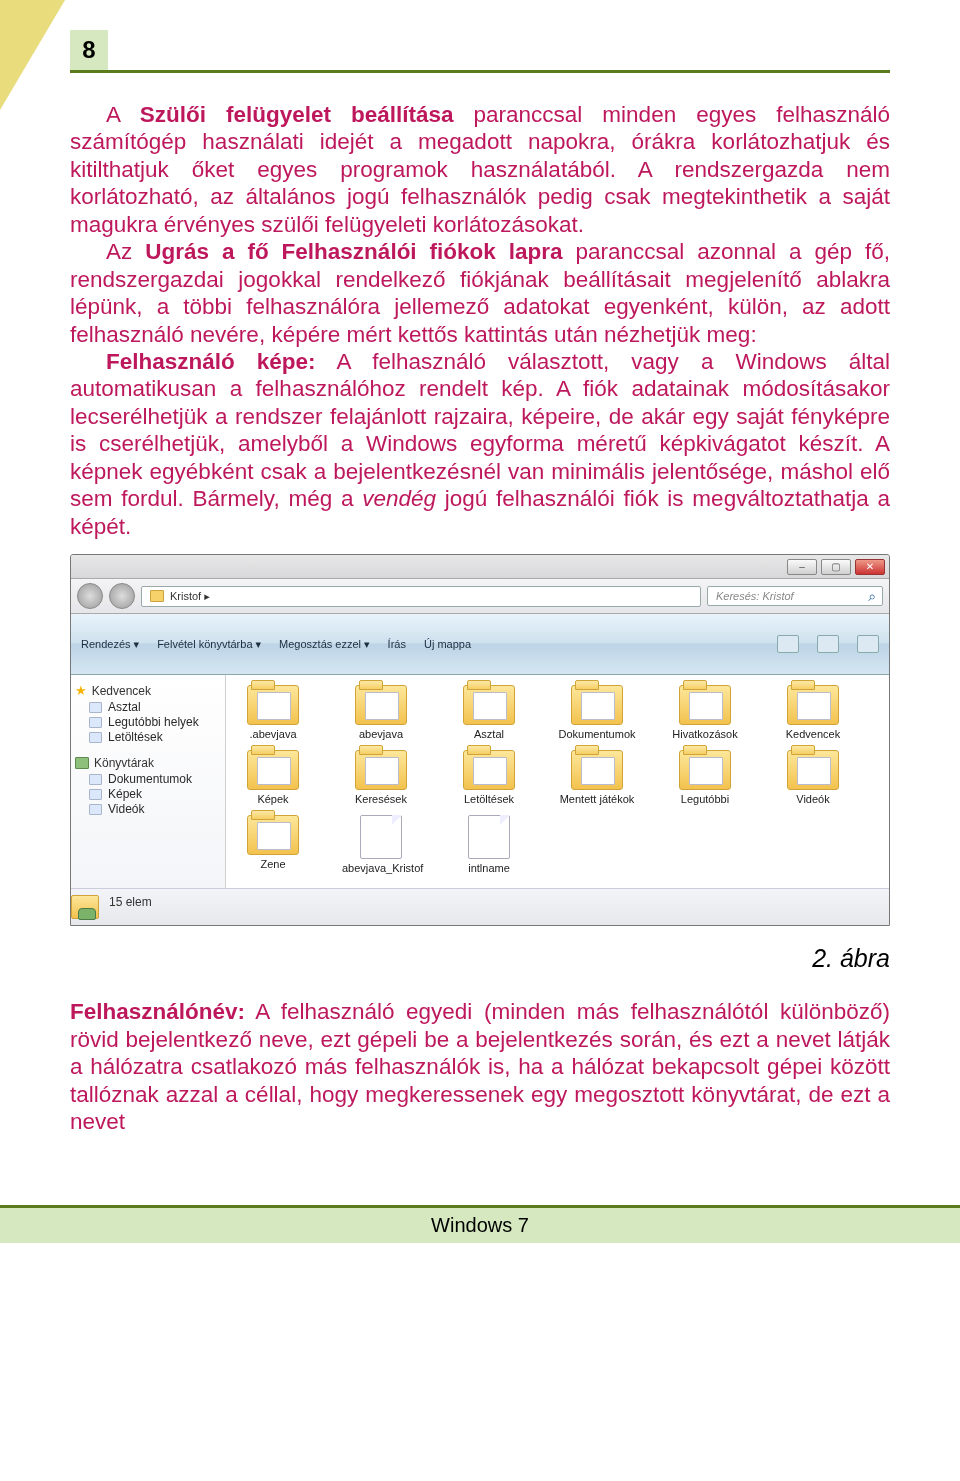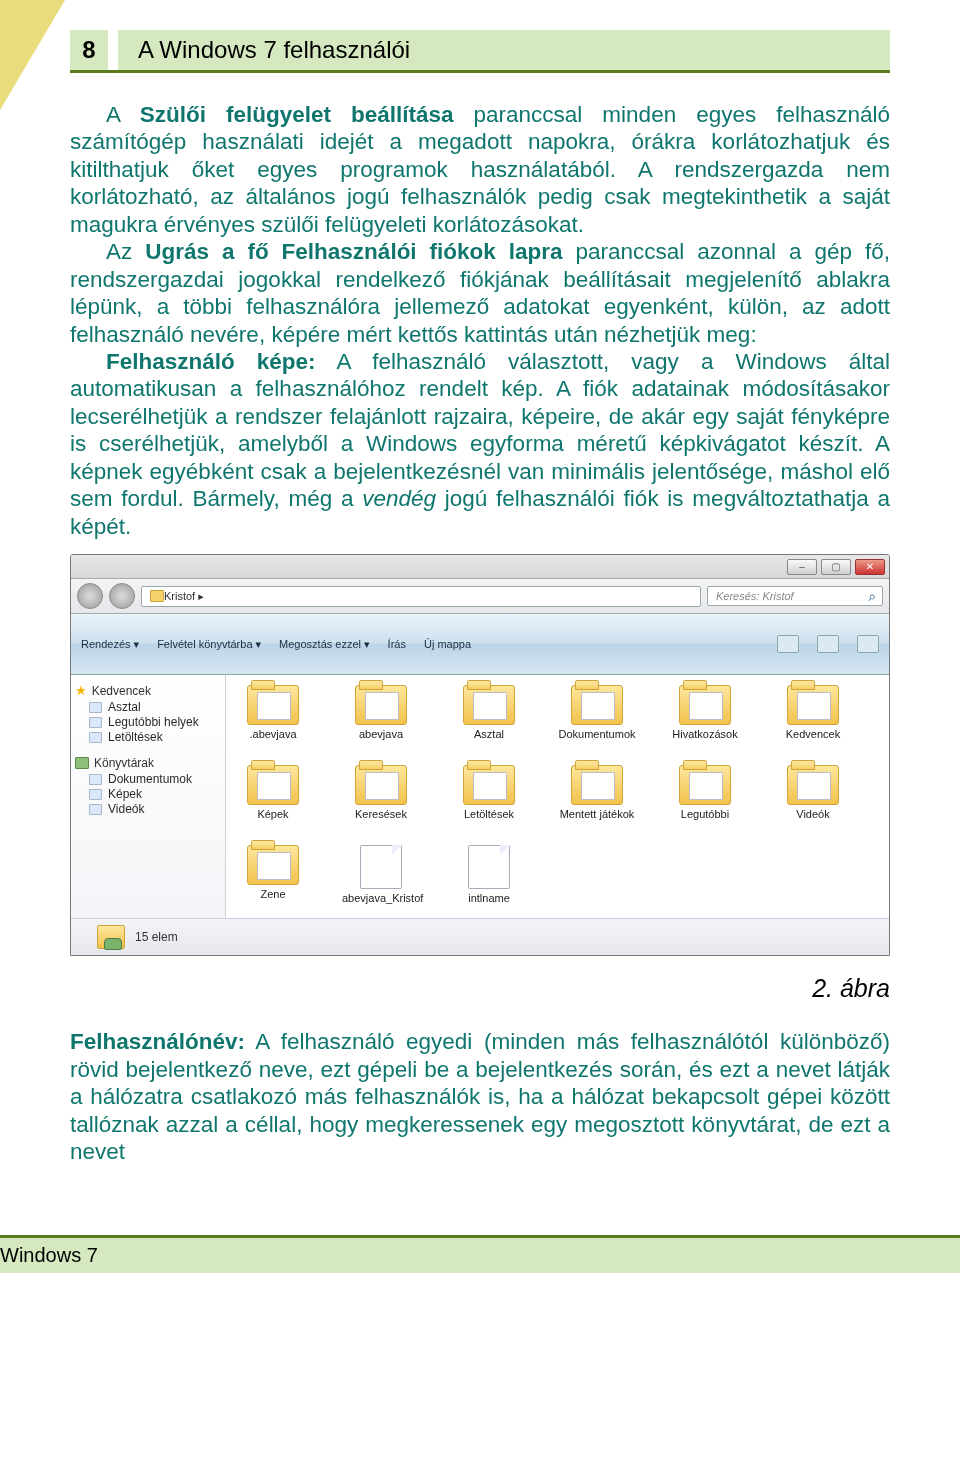--- a/index.html
+++ b/index.html
@@ -42,21 +42,21 @@
     background: #D6E8BF;
     color: #000;
     font-size: 24px;
     padding: 6px 20px;
     flex: 1;
     margin-left: 10px;
   }
   .body-text {
     font-size: 22.5px;
     line-height: 1.22;
-    color: #0f766e;
+    color: #be185d;
     text-align: justify;
     margin-top: 25px;
   }
   .body-text p { margin-bottom: 0; }
   .indent { text-indent: 1.6em; }
   .bold { font-weight: bold; }
   .italic { font-style: italic; }
   .figure-caption {
     text-align: right;
     font-style: italic;
@@ -99,21 +99,21 @@
     width:26px;height:26px;border-radius:50%;
     background:radial-gradient(#ddd,#999);
     border:1px solid #888;
     display:inline-block;
   }
   .ss-breadcrumb {
     flex:1;
     border:1px solid #9aa;
     background:#fff;
     padding:3px 8px;
-    display:flex;align-items:center;
+    display:flex;align-items:center;gap:6px;
     color:#333;
     border-radius:2px;
   }
   .ss-breadcrumb .folder-ico{
     width:14px;height:12px;background:#f7d26b;border:1px solid #cba43e;border-radius:1px;
   }
   .ss-search {
     width:176px;border:1px solid #9aa;background:#fff;
     padding:3px 22px 3px 8px;color:#888;font-style:italic;border-radius:2px;
     position:relative;
@@ -137,21 +137,21 @@
     padding:5px 4px 8px 4px;
     background:linear-gradient(#fff,#f4f5f8);
     font-size:12px;color:#333;
   }
   .ss-side-h{display:flex;align-items:center;gap:5px;margin:3px 0 2px 0;}
   .ss-side-h .star{color:#f5b301;font-size:13px;}
   .ss-side-h .lib{width:14px;height:12px;background:#8ec07c;border:1px solid #5c8a4d;border-radius:1px;}
   .ss-side-item{display:flex;align-items:center;gap:6px;margin:1px 0 1px 14px;color:#2a2a2a;}
   .ss-side-item .ico{width:13px;height:11px;border:1px solid #a9b5c9;background:#dbe7fb;border-radius:1px;}
   .ss-content{flex:1;padding:10px 8px 4px 8px;}
-  .ss-icons{display:flex;flex-wrap:wrap;gap:15px 30px;}
+  .ss-icons{display:flex;flex-wrap:wrap;gap:0 30px;}
   .ss-icon{width:78px;text-align:center;margin-bottom:10px;color:#222;}
   .ss-icon .folder{
     width:52px;height:40px;margin:0 auto 3px;
     background:linear-gradient(#fce79b,#f3c24e);
     border:1px solid #d2a437;border-radius:3px;position:relative;
   }
   .ss-icon .folder::before{
     content:"";position:absolute;top:-6px;left:3px;width:22px;height:8px;
     background:linear-gradient(#fde9a6,#f5cf64);border:1px solid #d2a437;border-radius:2px 2px 0 0;
   }
@@ -159,42 +159,41 @@
     position:absolute;left:9px;top:6px;width:34px;height:28px;background:#fff;border:1px solid #bbc;border-radius:1px;
   }
   .ss-icon .file{
     width:42px;height:44px;margin:0 auto 3px;background:#fff;border:1px solid #aab;border-radius:2px;position:relative;
   }
   .ss-icon .file::after{content:"";position:absolute;right:-1px;top:-1px;border-top:10px solid #eef;border-right:10px solid transparent;}
   .ss-icon .lbl{font-size:11px;line-height:1.1;}
   .ss-status{
     border-top:1px solid #ccd;
     background:linear-gradient(#f3f4f7,#e6e8ed);
-    padding:6px 26px;display:flex;align-items:center;gap:10px;color:#333;font-size:12px;
+    padding:6px 0;display:flex;align-items:flex-start;gap:10px;color:#333;font-size:12px;
   }
   .ss-status .uico{width:28px;height:24px;background:linear-gradient(#fce79b,#f3c24e);border:1px solid #d2a437;border-radius:2px;position:relative;}
   .ss-status .uico::after{content:"";position:absolute;bottom:-2px;left:6px;width:16px;height:10px;background:#7bb36b;border:1px solid #4e7a45;border-radius:4px 4px 2px 2px;}
   .footer {
     background:#D6E8BF;
-    text-align:left;
+    text-align:center;
     padding:6px 0;
     font-size:20px;
     color:#000;
     border-top:3px solid #5B7A1E;
     margin-top:40px;
   }
 </style>
 </head>
 <body>
 <div class="corner-triangle"></div>
 
 <div class="page">
   <div class="header-row">
     <div class="page-number">8</div>
-    <div class="header-title">A Windows 7 felhasználói</div>
   </div>
 
   <div class="body-text">
     <p class="indent">
       <span>A </span><span class="bold">Szülői felügyelet beállítása</span><span> paranccsal minden egyes felhasználó számítógép használati idejét a megadott napokra, órákra korlátozhatjuk és kitilthatjuk őket egyes programok használatából. A rendszergazda nem korlátozható, az általános jogú felhasználók pedig csak megtekinthetik a saját magukra érvényes szülői felügyeleti korlátozásokat.</span>
     </p>
     <p class="indent">
       <span>Az </span><span class="bold">Ugrás a fő Felhasználói fiókok lapra</span><span> paranccsal azonnal a gép fő, rendszergazdai jogokkal rendelkező fiókjának beállításait megjelenítő ablakra lépünk, a többi felhasználóra jellemező adatokat egyenként, külön, az adott felhasználó nevére, képére mért kettős kattintás után nézhetjük meg:</span>
     </p>
     <p class="indent">

